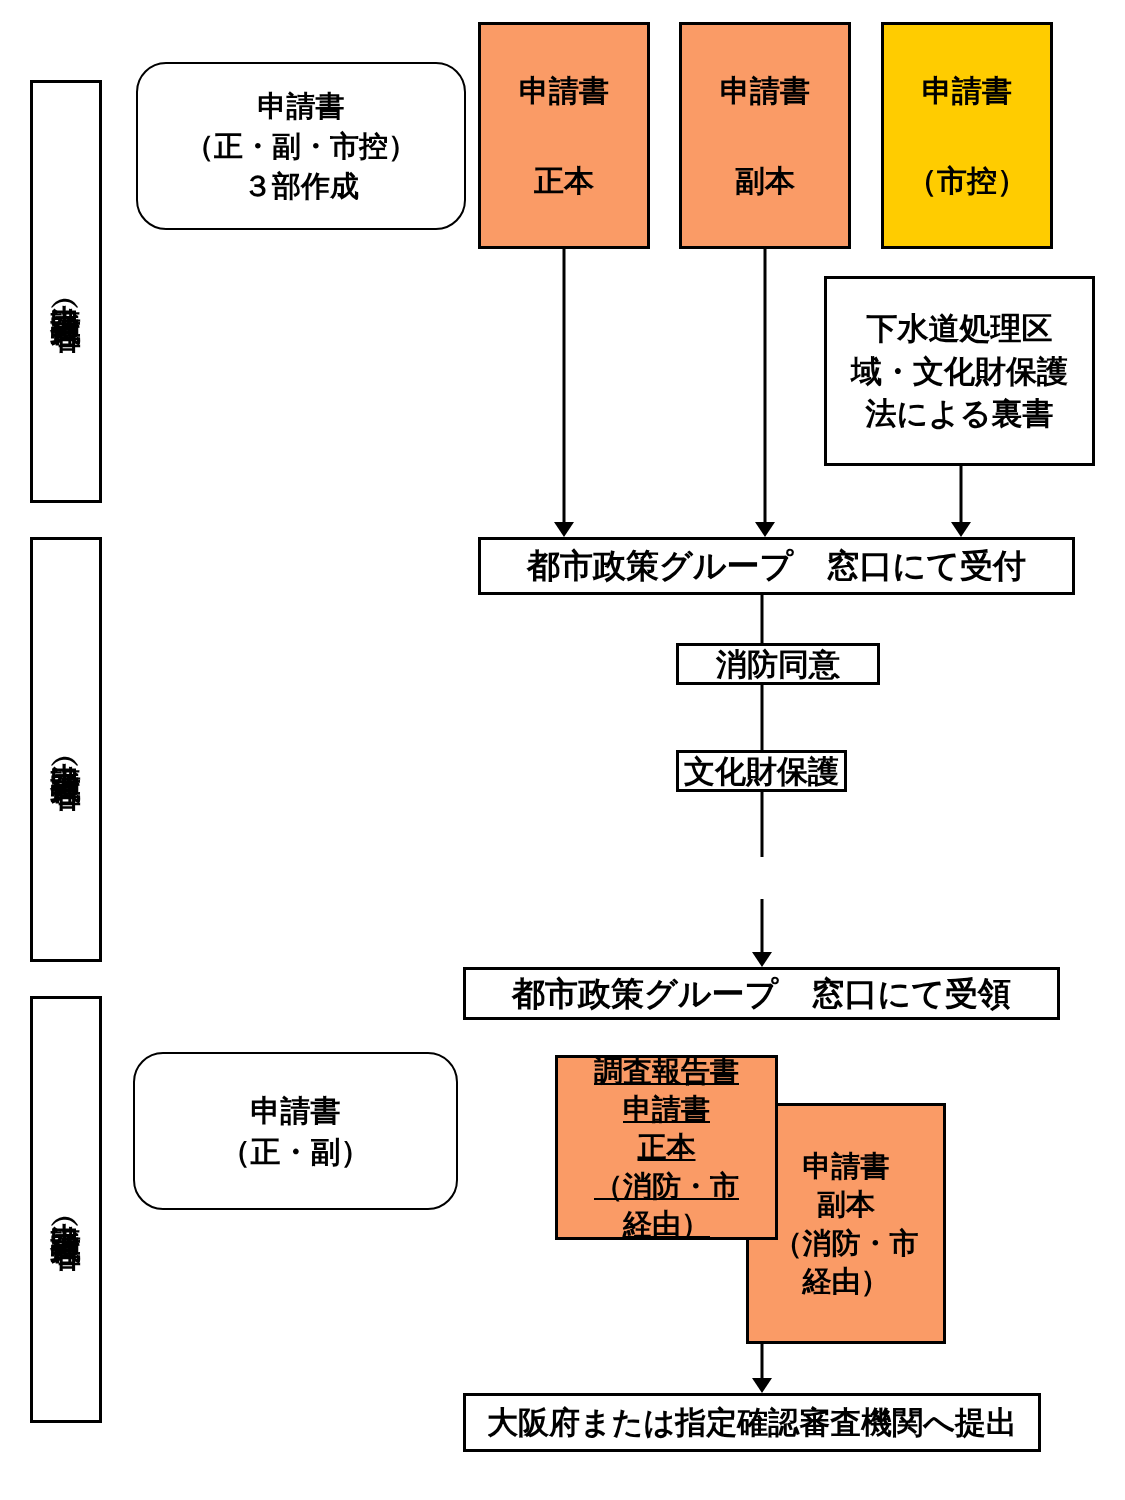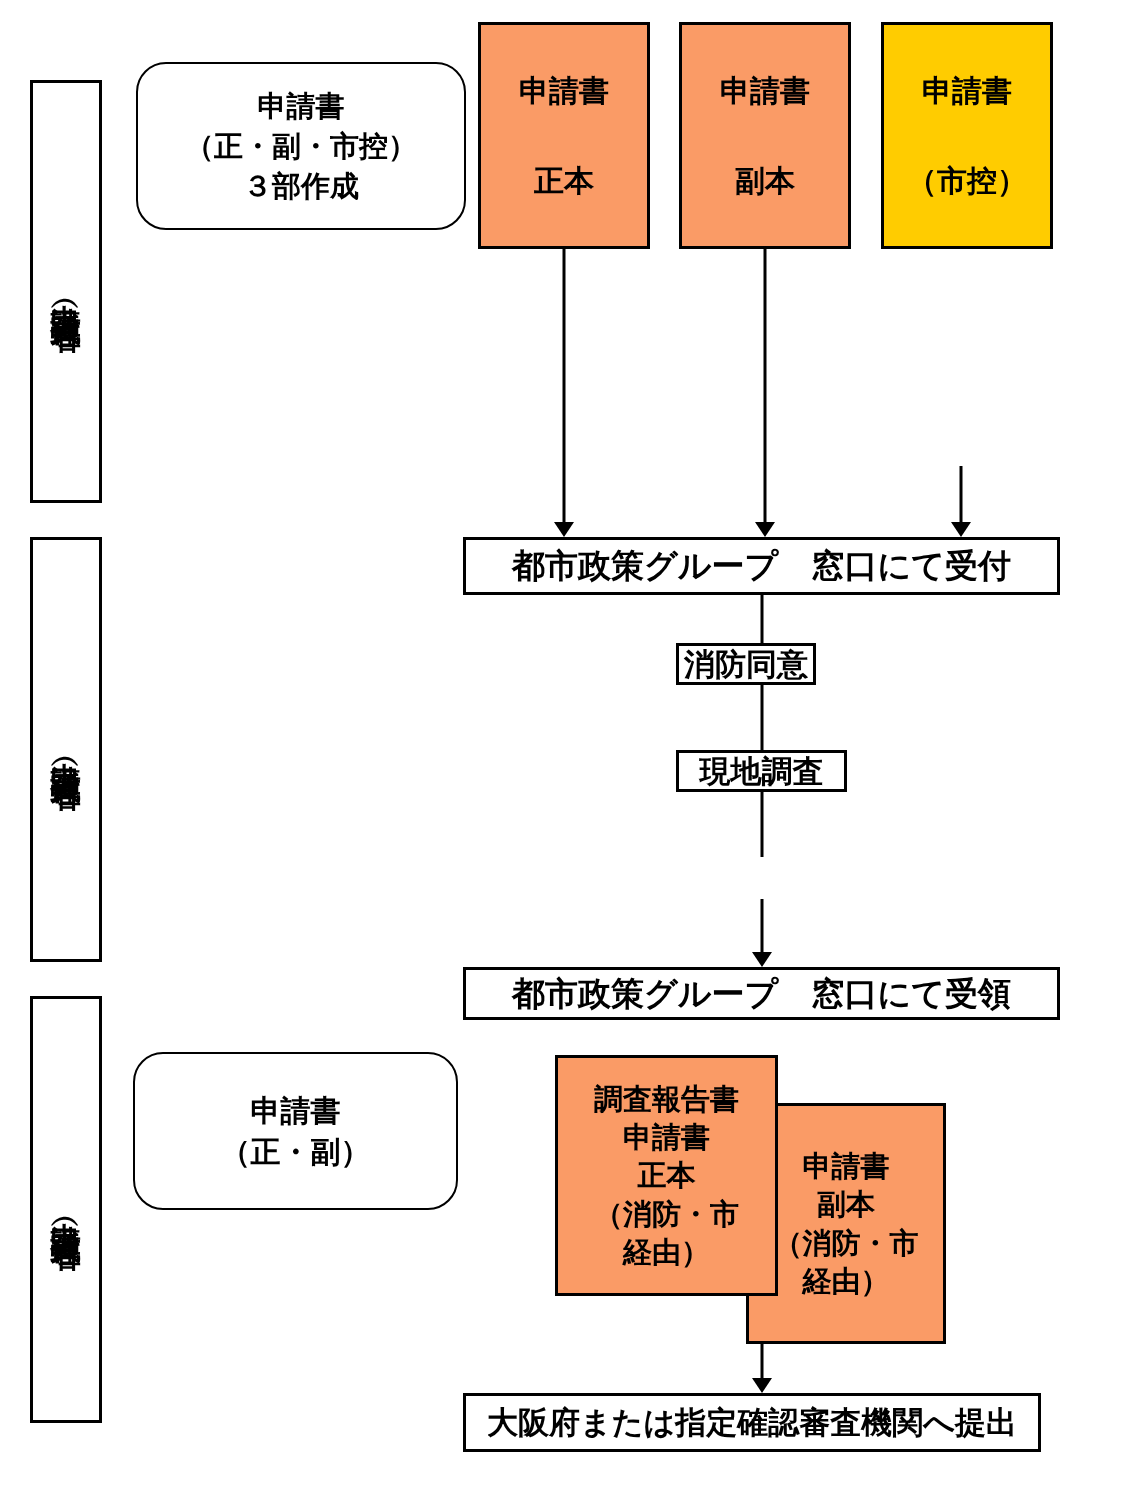--- a/index.html
+++ b/index.html
@@ -76,47 +76,50 @@
   <div class="box doc orange" style="left:478px; top:22px; width:172px; height:227px;">申請書
 
 正本</div>
   <div class="box doc orange" style="left:679px; top:22px; width:172px; height:227px;">申請書
 
 副本</div>
   <div class="box doc yellow" style="left:881px; top:22px; width:172px; height:227px;">申請書
 
 （市控）</div>
 
+  <div class="box endorse" style="left:824px; top:276px; width:271px; height:190px;">下水道処理区
+域・文化財保護
+法による裏書</div>
 
   <div class="connector arrow" style="left:554px; top:249px; height:288px;"></div>
   <div class="connector arrow" style="left:755px; top:249px; height:288px;"></div>
   <div class="connector arrow" style="left:951px; top:466px; height:71px;"></div>
 
-  <div class="box wide" style="left:463px; top:537px; width:597px; height:58px;">都市政策グループ　窓口にて受付</div>
+  <div class="box wide" style="left:478px; top:537px; width:597px; height:58px;">都市政策グループ　窓口にて受付</div>
 
   <div class="connector" style="left:752px; top:595px; height:48px;"></div>
-  <div class="box chain" style="left:676px; top:643px; width:140px; height:42px;">消防同意</div>
+  <div class="box chain" style="left:676px; top:643px; width:204px; height:42px;">消防同意</div>
 
   <div class="connector" style="left:752px; top:685px; height:65px;"></div>
-  <div class="box chain" style="left:676px; top:750px; width:171px; height:42px;">現地調査</div>
+  <div class="box chain" style="left:676px; top:750px; width:171px; height:42px;">文化財保護</div>
 
   <div class="connector" style="left:752px; top:792px; height:65px;"></div>
 
   <div class="connector arrow" style="left:752px; top:899px; height:68px;"></div>
 
   <div class="box wide" style="left:463px; top:967px; width:597px; height:53px;">都市政策グループ　窓口にて受領</div>
 
   <div class="box rounded note2" style="left:133px; top:1052px; width:325px; height:158px;">申請書
 （正・副）</div>
 
   <div class="box report orange back" style="left:746px; top:1103px; width:200px; height:241px;">申請書
 副本
 （消防・市
 経由）</div>
-  <div class="box report orange front" style="left:555px; top:1055px; width:223px; height:241px;">調査報告書
+  <div class="box report orange front" style="left:555px; top:1055px; width:223px; height:185px;text-decoration:underline;">調査報告書
 申請書
 正本
 （消防・市
 経由）</div>
 
   <div class="connector arrow" style="left:752px; top:1344px; height:49px;"></div>
 
   <div class="box submit" style="left:463px; top:1393px; width:578px; height:59px;">大阪府または指定確認審査機関へ提出</div>
 
 </div>

